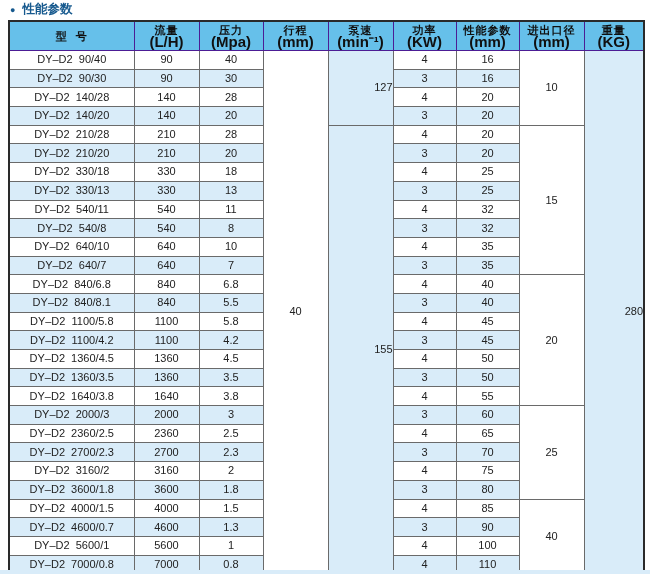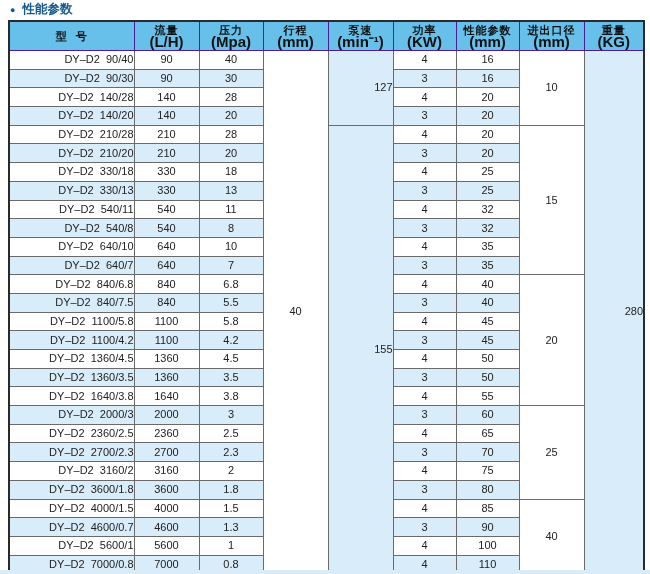--- a/index.html
+++ b/index.html
@@ -35,21 +35,21 @@
   thead th .hl{line-height:12px;white-space:pre;letter-spacing:1px;}
   thead th .hu{line-height:12px;font-size:15px;letter-spacing:0;}
   tbody tr{height:18.7px;}
   tbody td{
     border:1px solid var(--border-inner);
     padding:0;text-align:center;vertical-align:middle;
     font-size:11px;line-height:1;color:#222;background:#ffffff;
   }
   tbody td.shade{background:var(--stripe);}
   tbody td.mshade{background:var(--stripe);text-align:right;}
-  tbody td.model{white-space:pre;text-align:right;}
+  tbody td.model{white-space:pre;}
   .bottom-band{
     position:absolute;left:0;bottom:0;width:650px;height:4px;
     background:var(--stripe);
   }
 </style>
 </head>
 <body>
 
 <div class="title">
   <span class="bullet">●</span>
@@ -200,21 +200,21 @@
       </tr>
       <tr>
         <td class="model">DY–D2  840/6.8</td>
         <td>840</td>
         <td>6.8</td>
         <td>4</td>
         <td>40</td>
         <td rowspan="7">20</td>
       </tr>
       <tr>
-        <td class="shade model">DY–D2  840/7.5</td>
+        <td class="shade model">DY–D2  840/8.1</td>
         <td class="shade">840</td>
         <td class="shade">5.5</td>
         <td class="shade">3</td>
         <td class="shade">40</td>
       </tr>
       <tr>
         <td class="model">DY–D2  1100/5.8</td>
         <td>1100</td>
         <td>5.8</td>
         <td>4</td>

